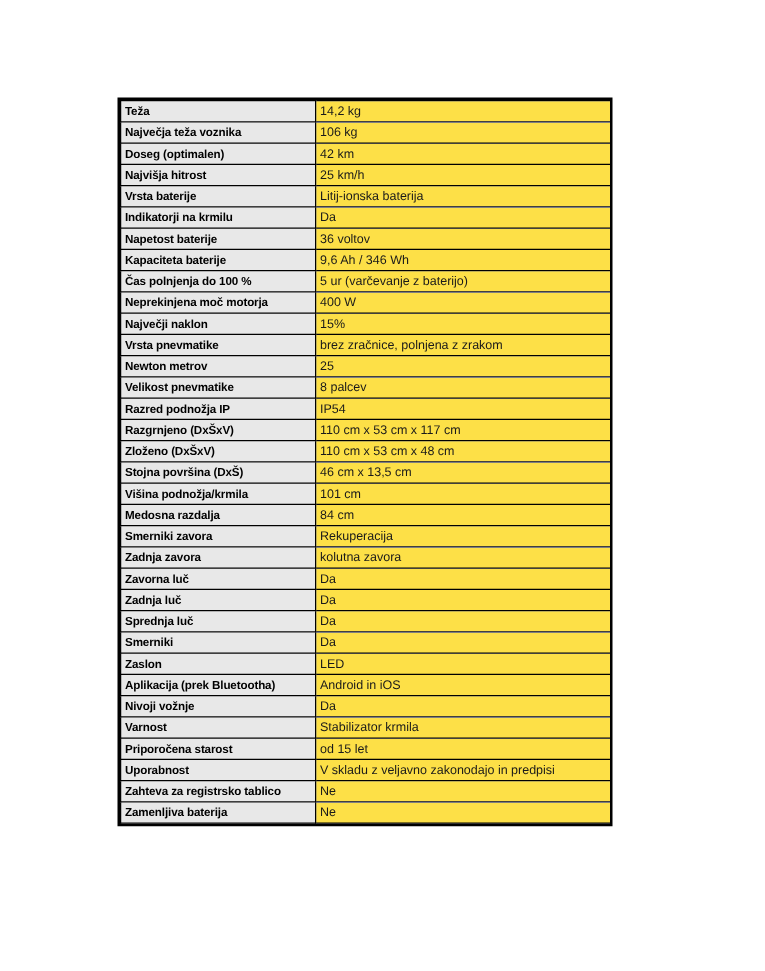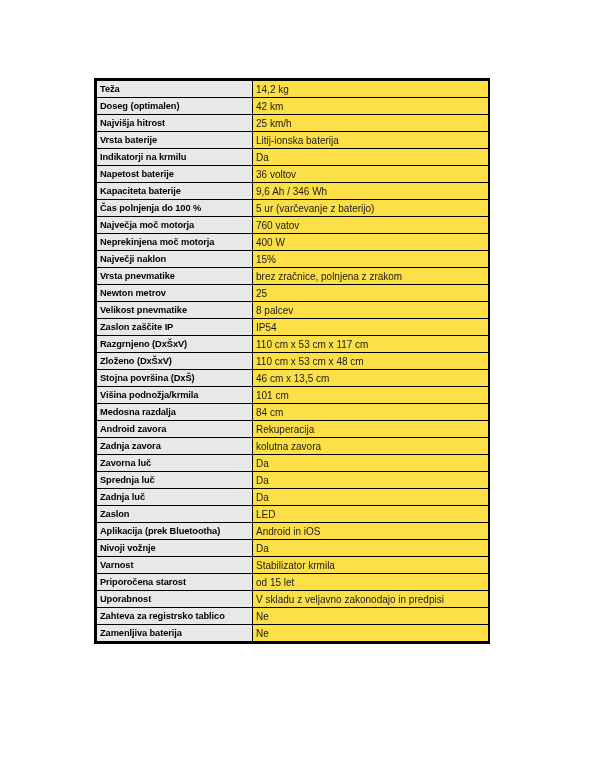--- a/index.html
+++ b/index.html
@@ -66,20 +66,24 @@
 
 <div id="page">
   <div id="spec-table-wrap">
     <table class="spec-table">
       <tbody id="spec-table-body">
           <tr>
             <td class="spec-label">Teža</td>
             <td class="spec-value">14,2 kg</td>
           </tr>
           <tr>
+            <td class="spec-label">Največja teža voznika</td>
+            <td class="spec-value">106 kg</td>
+          </tr>
+          <tr>
             <td class="spec-label">Doseg (optimalen)</td>
             <td class="spec-value">42 km</td>
           </tr>
           <tr>
             <td class="spec-label">Najvišja hitrost</td>
             <td class="spec-value">25 km/h</td>
           </tr>
           <tr>
             <td class="spec-label">Vrsta baterije</td>
             <td class="spec-value">Litij-ionska baterija</td>
@@ -94,45 +98,41 @@
           </tr>
           <tr>
             <td class="spec-label">Kapaciteta baterije</td>
             <td class="spec-value">9,6 Ah / 346 Wh</td>
           </tr>
           <tr>
             <td class="spec-label">Čas polnjenja do 100 %</td>
             <td class="spec-value">5 ur (varčevanje z baterijo)</td>
           </tr>
           <tr>
-            <td class="spec-label">Največja moč motorja</td>
-            <td class="spec-value">760 vatov</td>
-          </tr>
-          <tr>
             <td class="spec-label">Neprekinjena moč motorja</td>
             <td class="spec-value">400 W</td>
           </tr>
           <tr>
             <td class="spec-label">Največji naklon</td>
             <td class="spec-value">15%</td>
           </tr>
           <tr>
             <td class="spec-label">Vrsta pnevmatike</td>
             <td class="spec-value">brez zračnice, polnjena z zrakom</td>
           </tr>
           <tr>
             <td class="spec-label">Newton metrov</td>
             <td class="spec-value">25</td>
           </tr>
           <tr>
             <td class="spec-label">Velikost pnevmatike</td>
             <td class="spec-value">8 palcev</td>
           </tr>
           <tr>
-            <td class="spec-label">Zaslon zaščite IP</td>
+            <td class="spec-label">Razred podnožja IP</td>
             <td class="spec-value">IP54</td>
           </tr>
           <tr>
             <td class="spec-label">Razgrnjeno (DxŠxV)</td>
             <td class="spec-value">110 cm x 53 cm x 117 cm</td>
           </tr>
           <tr>
             <td class="spec-label">Zloženo (DxŠxV)</td>
             <td class="spec-value">110 cm x 53 cm x 48 cm</td>
           </tr>
@@ -142,37 +142,41 @@
           </tr>
           <tr>
             <td class="spec-label">Višina podnožja/krmila</td>
             <td class="spec-value">101 cm</td>
           </tr>
           <tr>
             <td class="spec-label">Medosna razdalja</td>
             <td class="spec-value">84 cm</td>
           </tr>
           <tr>
-            <td class="spec-label">Android zavora</td>
+            <td class="spec-label">Smerniki zavora</td>
             <td class="spec-value">Rekuperacija</td>
           </tr>
           <tr>
             <td class="spec-label">Zadnja zavora</td>
             <td class="spec-value">kolutna zavora</td>
           </tr>
           <tr>
             <td class="spec-label">Zavorna luč</td>
             <td class="spec-value">Da</td>
           </tr>
           <tr>
+            <td class="spec-label">Zadnja luč</td>
+            <td class="spec-value">Da</td>
+          </tr>
+          <tr>
             <td class="spec-label">Sprednja luč</td>
             <td class="spec-value">Da</td>
           </tr>
           <tr>
-            <td class="spec-label">Zadnja luč</td>
+            <td class="spec-label">Smerniki</td>
             <td class="spec-value">Da</td>
           </tr>
           <tr>
             <td class="spec-label">Zaslon</td>
             <td class="spec-value">LED</td>
           </tr>
           <tr>
             <td class="spec-label">Aplikacija (prek Bluetootha)</td>
             <td class="spec-value">Android in iOS</td>
           </tr>

